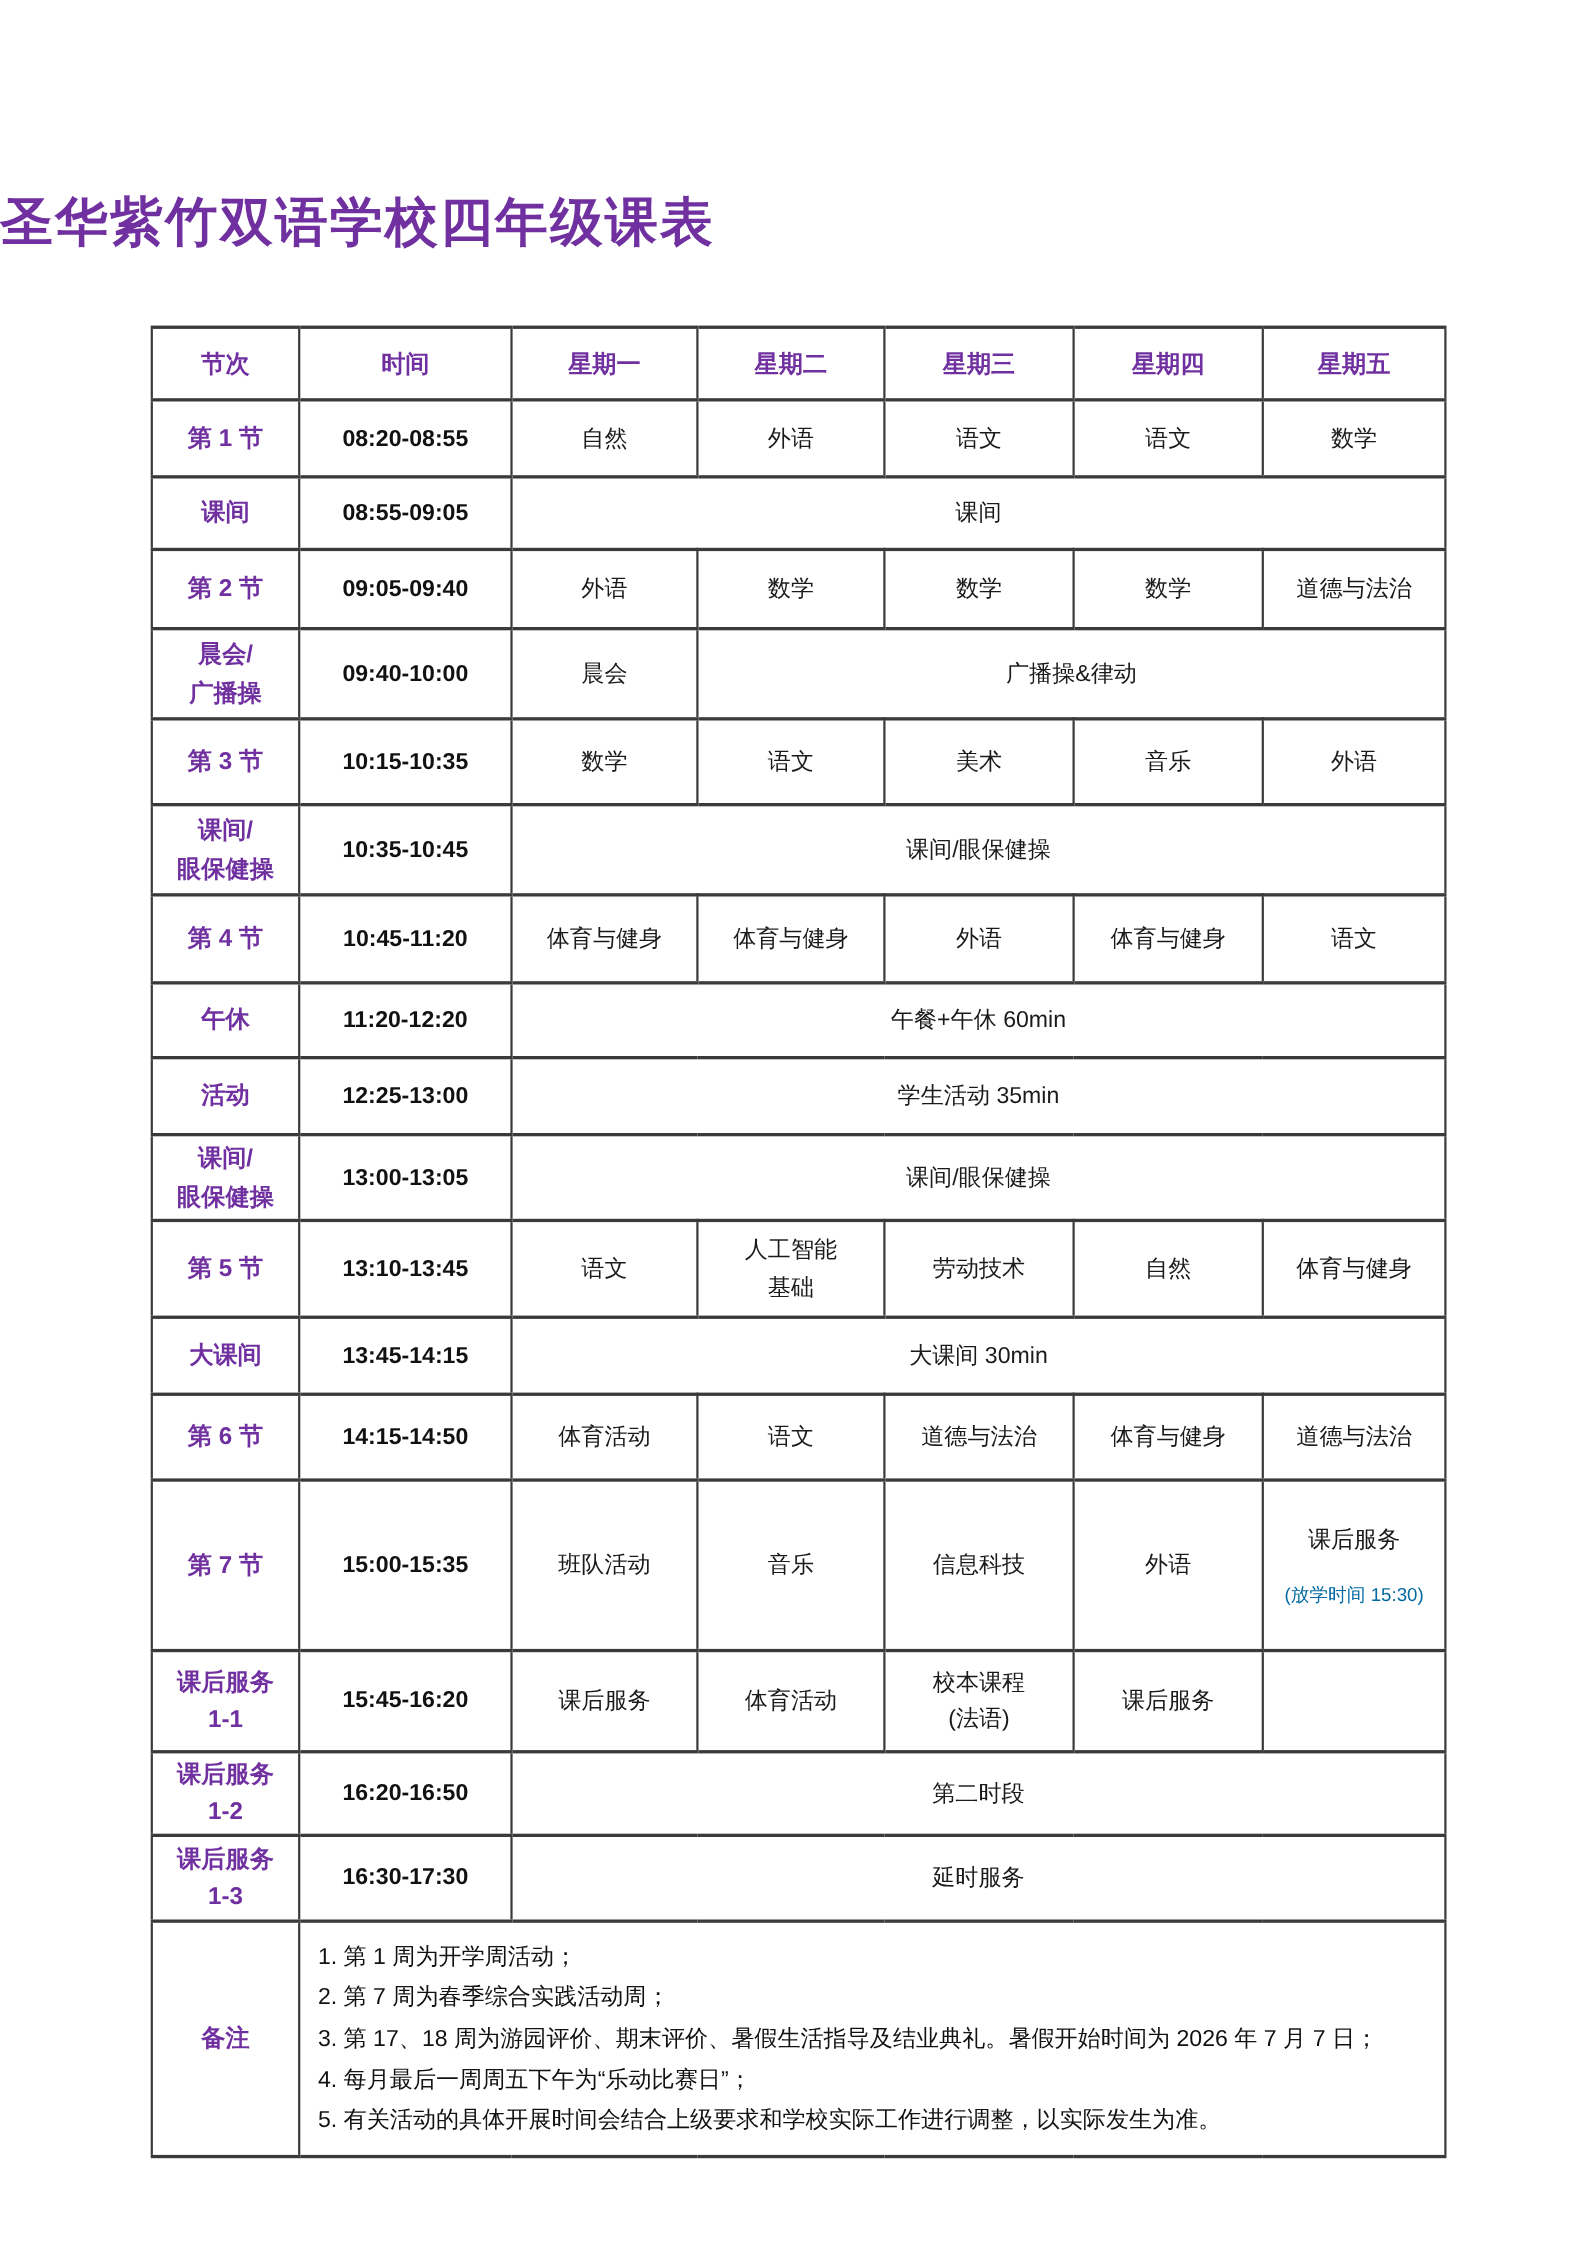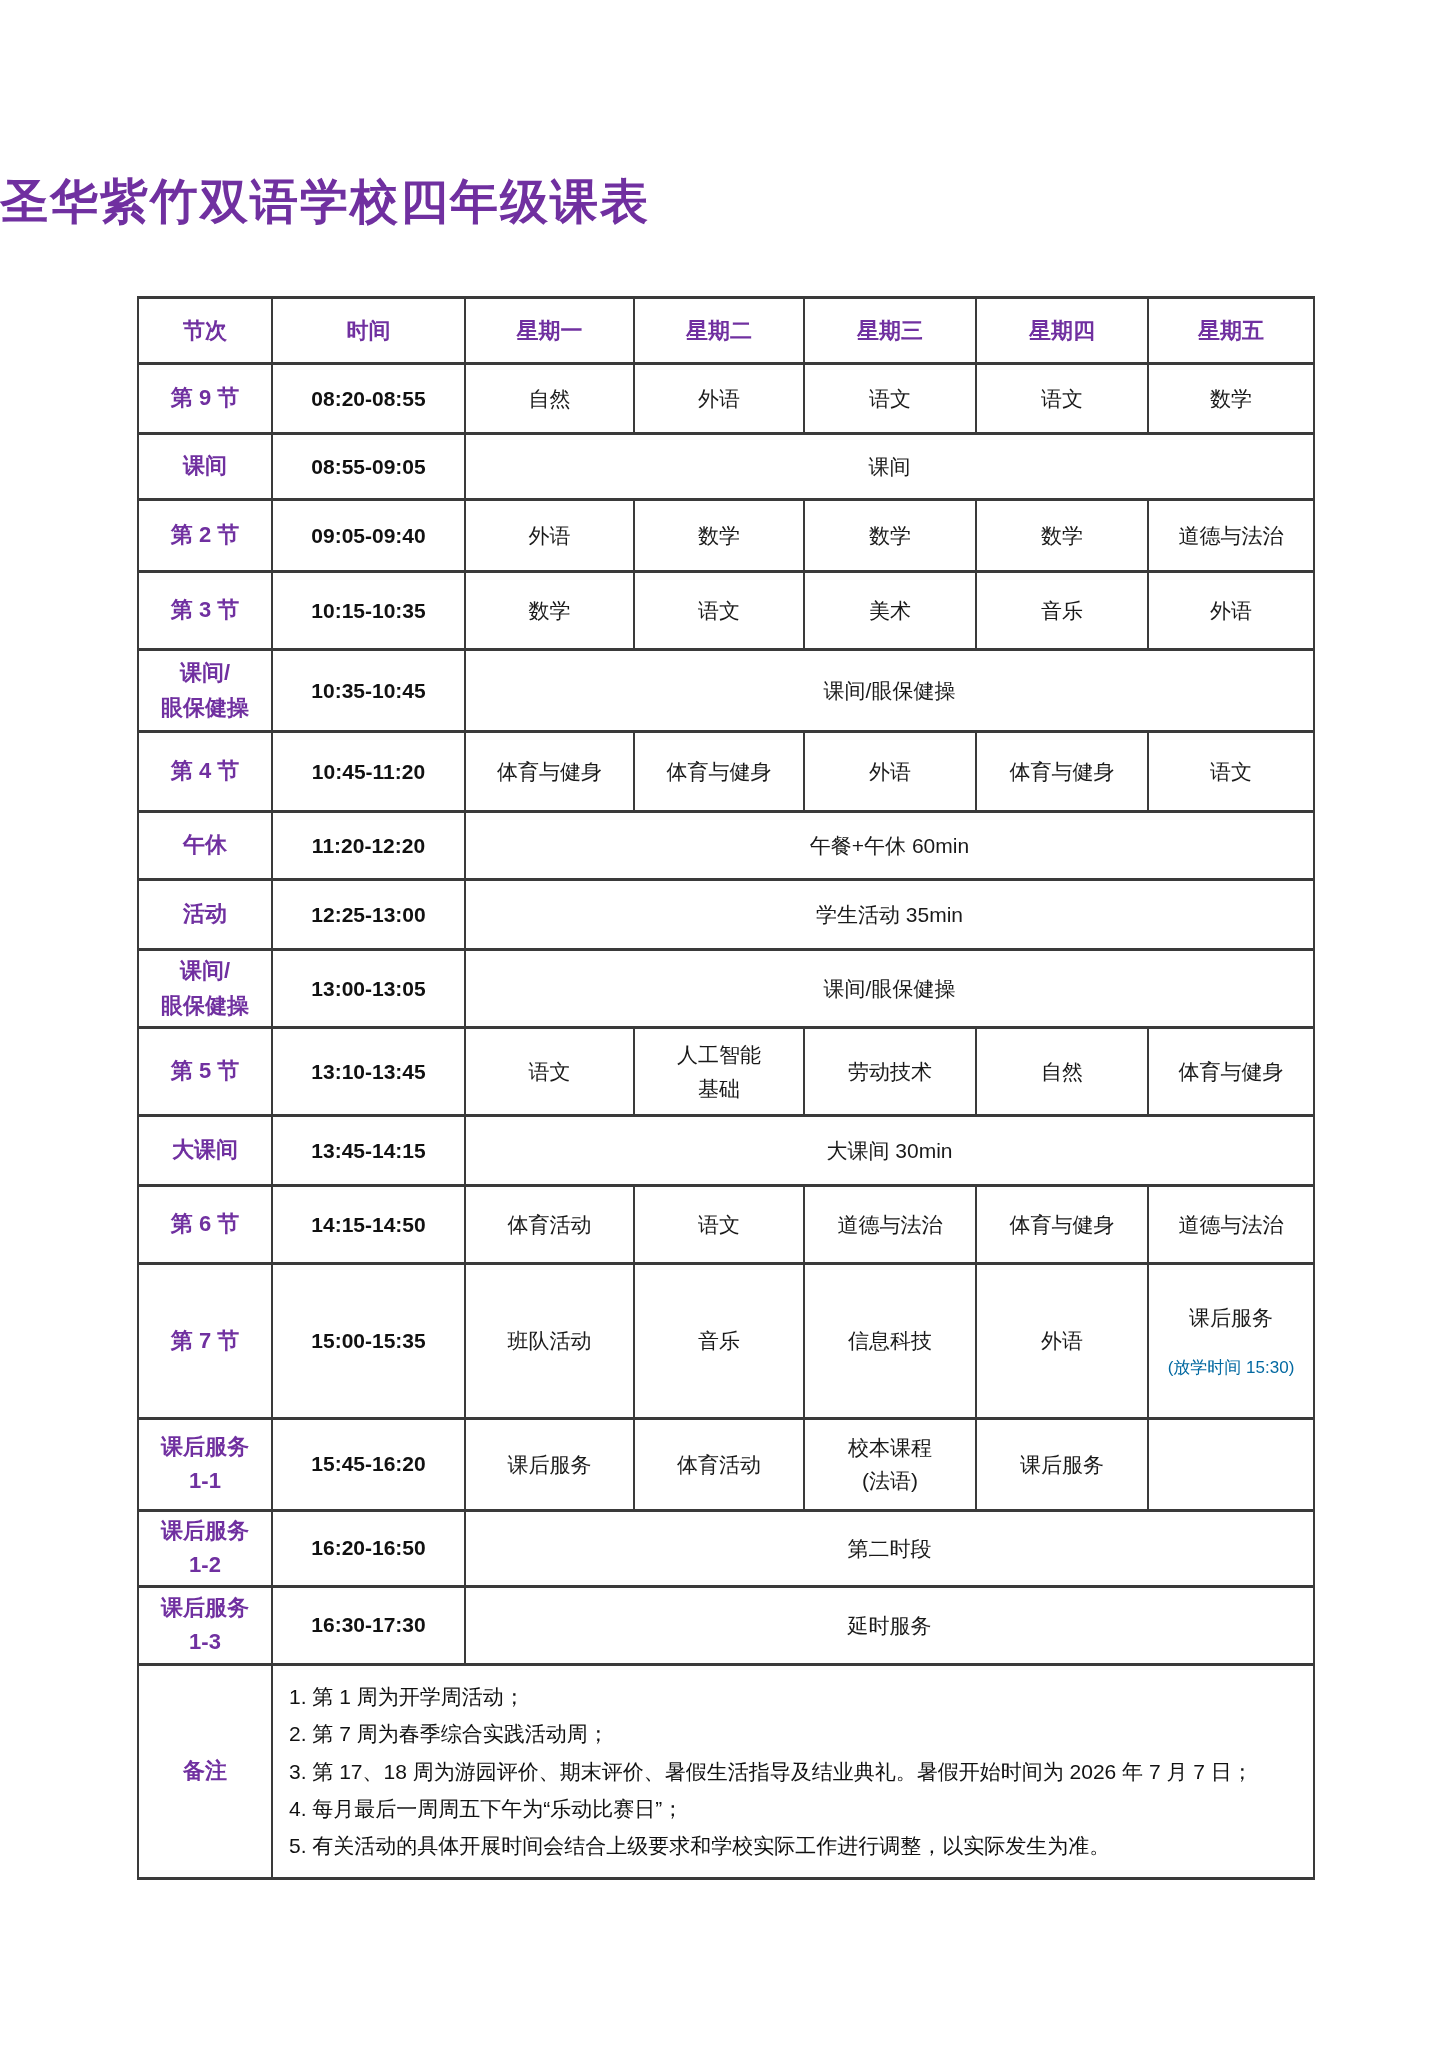--- a/index.html
+++ b/index.html
@@ -38,21 +38,21 @@
     <td class="hdr">节次</td>
     <td class="hdr">时间</td>
     <td class="hdr">星期一</td>
     <td class="hdr">星期二</td>
     <td class="hdr">星期三</td>
     <td class="hdr">星期四</td>
     <td class="hdr">星期五</td>
   </tr>
 
   <tr style="height:70px">
-    <td class="lbl">第 9 节</td>
+    <td class="lbl">第 1 节</td>
     <td class="time">08:20-08:55</td>
     <td class="subj">自然</td>
     <td class="subj">外语</td>
     <td class="subj">语文</td>
     <td class="subj">语文</td>
     <td class="subj">数学</td>
   </tr>
 
   <tr style="height:66px">
     <td class="lbl">课间</td>
@@ -63,20 +63,27 @@
   <tr style="height:72px">
     <td class="lbl">第 2 节</td>
     <td class="time">09:05-09:40</td>
     <td class="subj">外语</td>
     <td class="subj">数学</td>
     <td class="subj">数学</td>
     <td class="subj">数学</td>
     <td class="subj">道德与法治</td>
   </tr>
 
+  <tr style="height:82px">
+    <td class="lbl">晨会/
+广播操</td>
+    <td class="time">09:40-10:00</td>
+    <td class="subj">晨会</td>
+    <td class="subj" colspan="4">广播操&amp;律动</td>
+  </tr>
 
   <tr style="height:78px">
     <td class="lbl">第 3 节</td>
     <td class="time">10:15-10:35</td>
     <td class="subj">数学</td>
     <td class="subj">语文</td>
     <td class="subj">美术</td>
     <td class="subj">音乐</td>
     <td class="subj">外语</td>
   </tr>

